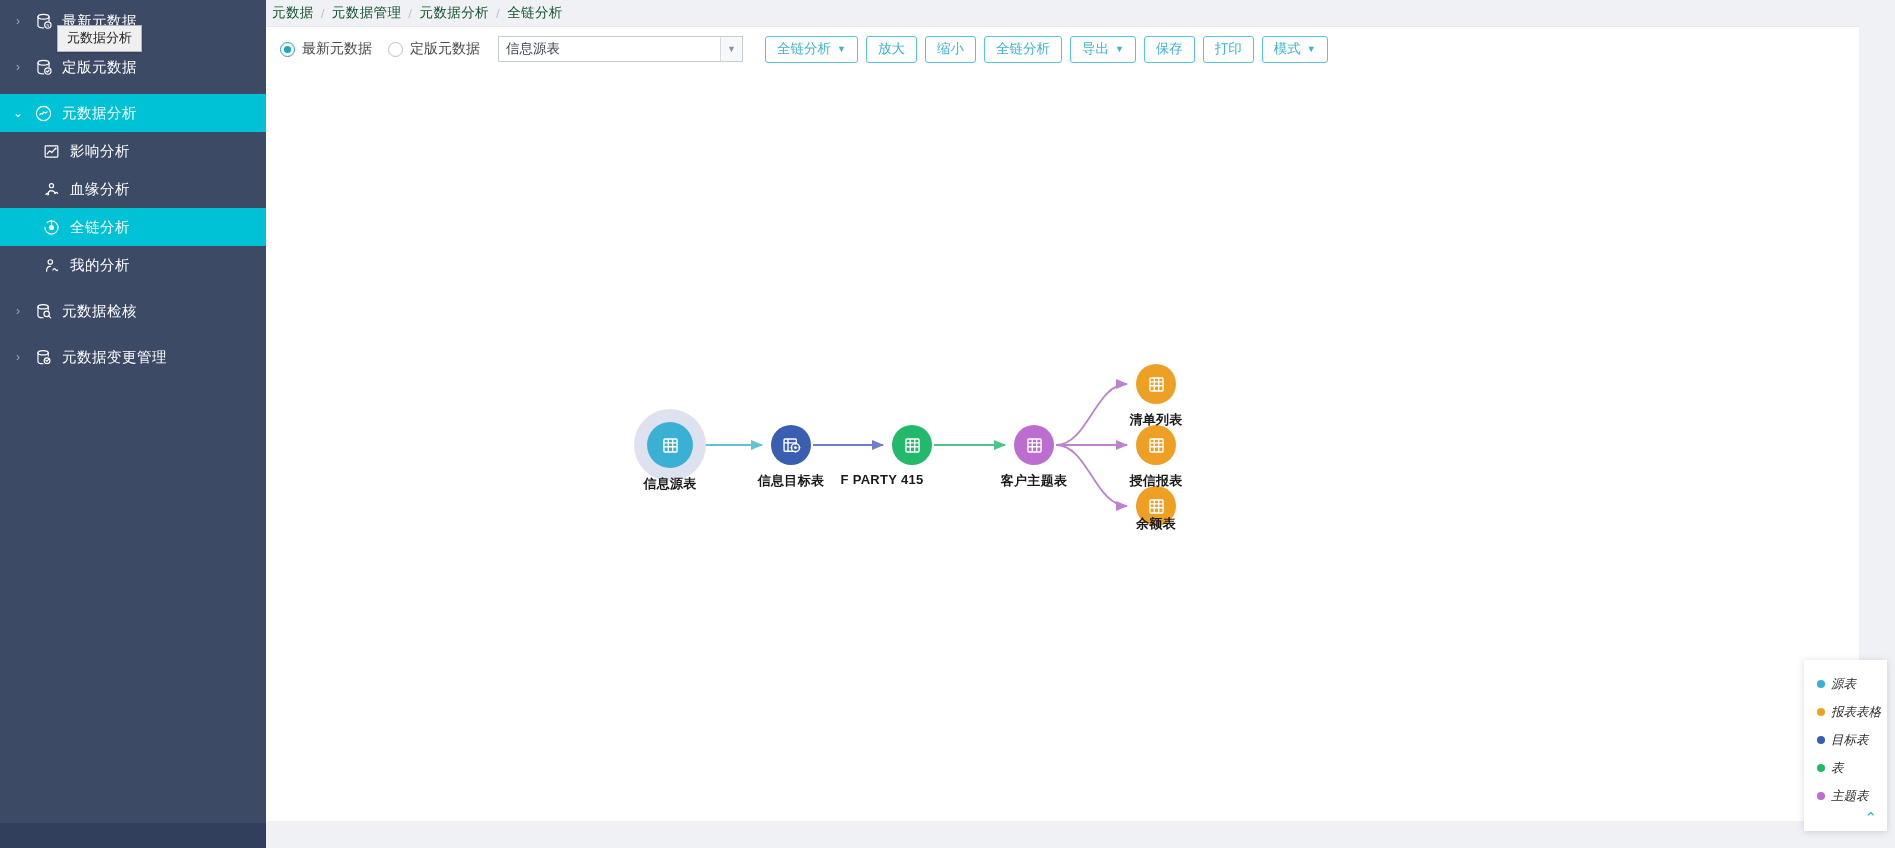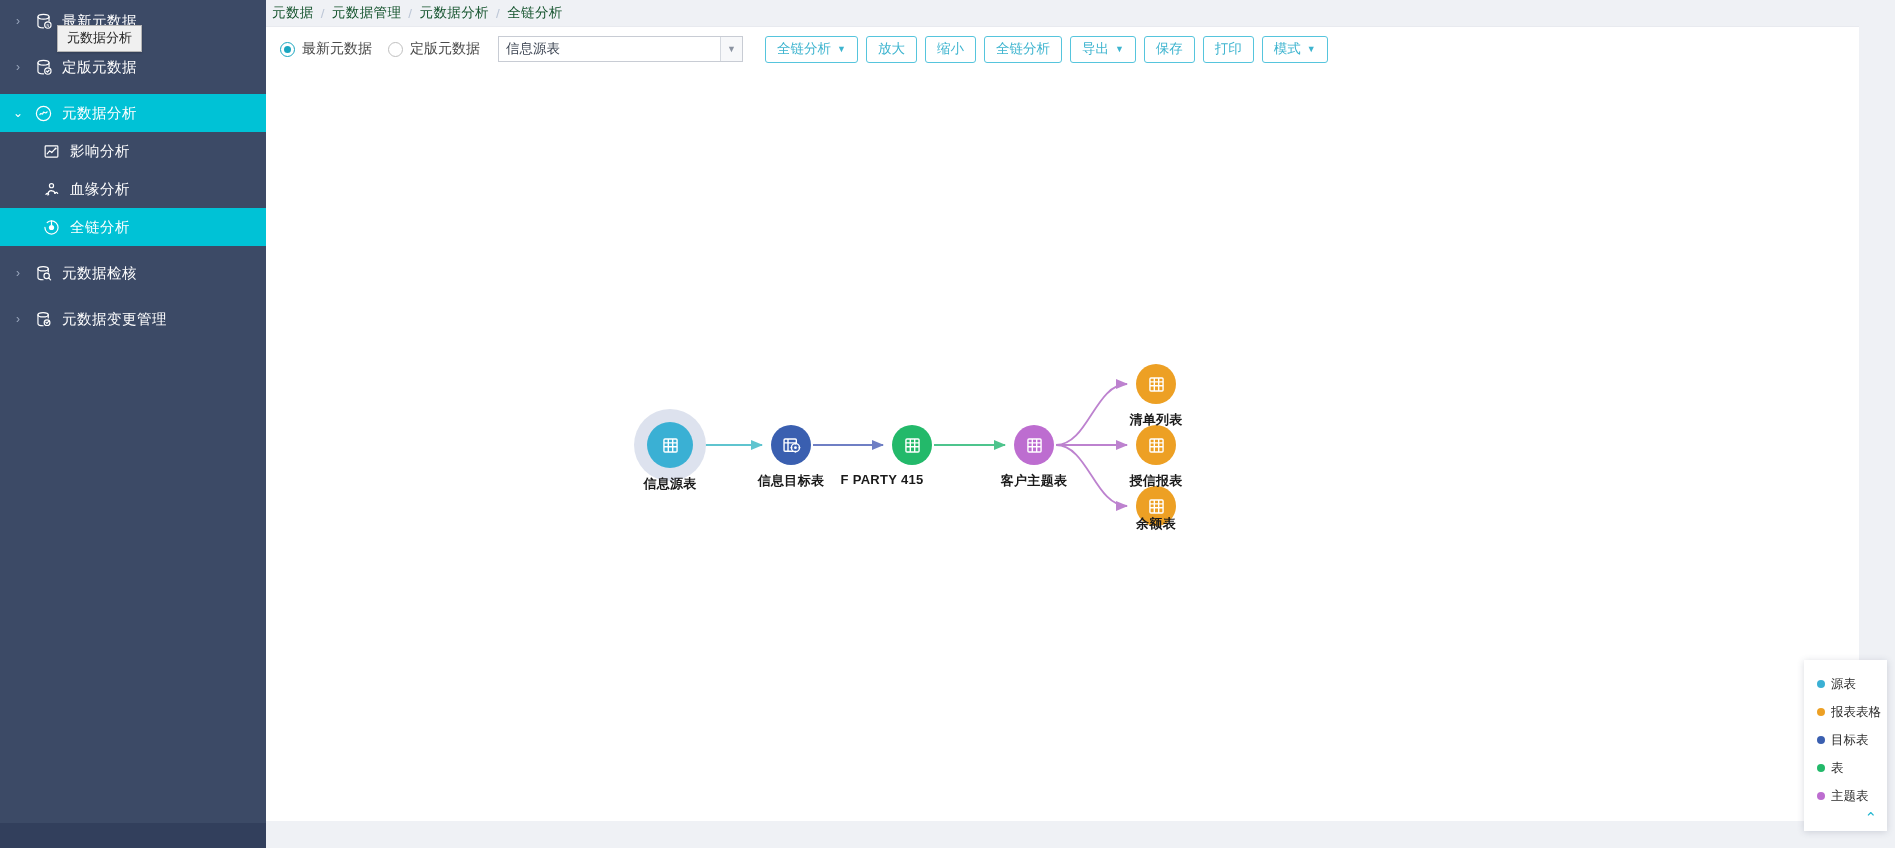--- a/index.html
+++ b/index.html
@@ -194,20 +194,21 @@
 
   
   #legend {
     position: absolute;
     right: 8px; bottom: 17px;
     width: 83px;
     background: #ffffff;
     box-shadow: 0 1px 7px rgba(60,70,100,.20);
     padding: 10px 0 4px 0;
     z-index: 30;
+    font-style: italic;
   }
   .leg-row {
     display: flex; align-items: center;
     height: 28px;
     padding-left: 13px;
     font-size: 12.5px;
     color: #2b2b2b;
     white-space: nowrap;
   }
   .leg-dot {
@@ -290,20 +291,30 @@
         </div>
         <div class="nav-item sub active">
           <span class="nicon">
             <svg width="19" height="19" viewBox="0 0 24 24" fill="none" stroke="#ffffff" stroke-width="1.5" stroke-linecap="round" stroke-linejoin="round">
               <circle cx="12" cy="12" r="8.3" stroke-dasharray="26 7"></circle>
               <circle cx="12" cy="12" r="3.3" fill="#ffffff" stroke="none"></circle>
               <path d="M12 3.7v4.9"></path>
             </svg>
           </span>
           <span class="nlabel">全链分析</span>
+        </div>
+        <div class="nav-item sub">
+          <span class="nicon">
+            <svg width="19" height="19" viewBox="0 0 24 24" fill="none" stroke="#ffffff" stroke-width="1.5" stroke-linecap="round" stroke-linejoin="round">
+              <circle cx="10.5" cy="7.5" r="2.8"></circle>
+              <path d="M5.8 19.2c0-3.9 2.2-6 4.7-6"></path>
+              <path d="M13.8 17.6c1.3-2.2 2.6-2.2 3.9 0 .6 1 1.4 1 2 .2"></path>
+            </svg>
+          </span>
+          <span class="nlabel">我的分析</span>
         </div>
         <div class="nav-spacer"></div>
         <div class="nav-item top">
           <span class="caret">›</span>
           <span class="nicon">
             <svg width="19" height="19" viewBox="0 0 24 24" fill="none" stroke="#ffffff" stroke-width="1.5" stroke-linecap="round" stroke-linejoin="round">
               <ellipse cx="11.5" cy="6" rx="6.5" ry="2.8"></ellipse>
               <path d="M5 6v11c0 1.6 2.9 2.9 6.5 2.9"></path>
               <path d="M18 6v4"></path>
               <circle cx="16" cy="15" r="3.4"></circle>

